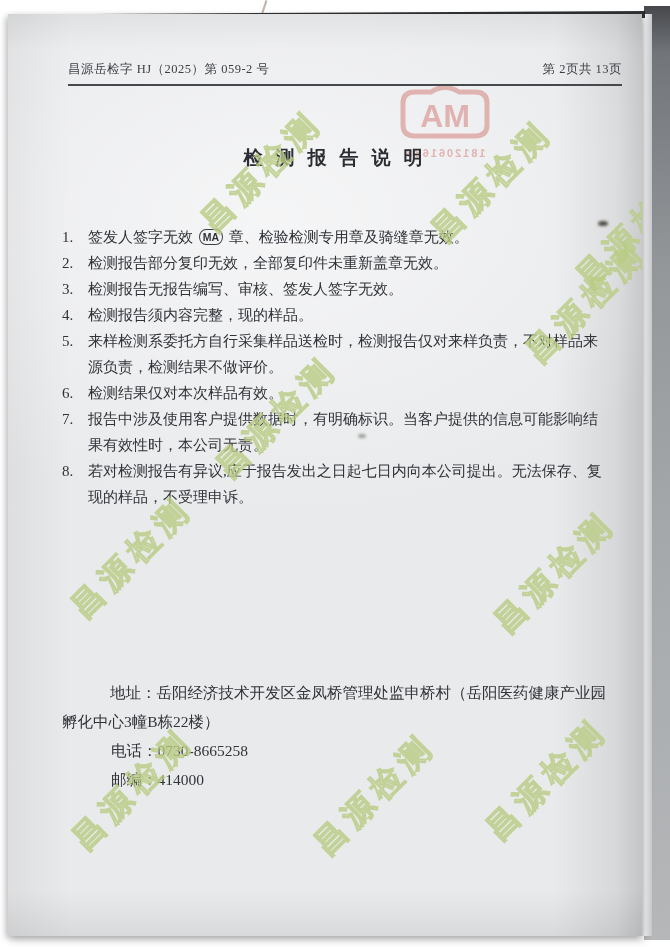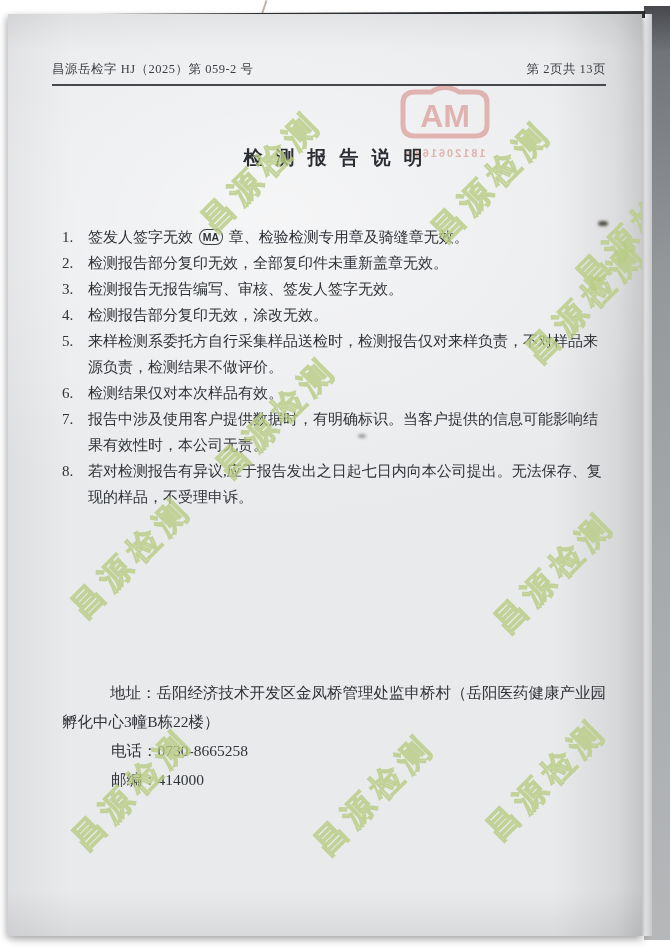--- a/index.html
+++ b/index.html
@@ -37,21 +37,21 @@
     background:
       radial-gradient(120% 55% at 42% 22%, rgba(255,255,255,.55), rgba(255,255,255,0) 60%),
       linear-gradient(90deg, rgba(0,0,0,.05) 0%, rgba(0,0,0,0) 10%, rgba(0,0,0,0) 86%, rgba(0,0,0,.08) 96%, rgba(0,0,0,.16) 100%),
       linear-gradient(180deg, rgba(0,0,0,.06) 0%, rgba(0,0,0,0) 4%, rgba(0,0,0,0) 95%, rgba(0,0,0,.07) 100%),
       var(--paper,#e9eaec);
     box-shadow:-3px 2px 6px rgba(0,0,0,.18), 2px 4px 8px rgba(0,0,0,.22);
     color:var(--ink,#34373c);
   }
 
   .header{
-    position:absolute;top:47px;left:44px;width:554px;
+    position:absolute;top:47px;left:60px;width:554px;
     display:flex;justify-content:space-between;align-items:flex-end;
     font-size:12.5px;letter-spacing:.5px;color:#3b3e43;
     border-bottom:2px solid #45484d;padding-bottom:6px;z-index:2;
   }
 
   
   .cma-bleed{
     position:absolute;left:385px;top:72px;width:104px;z-index:0;
     transform:scaleX(-1);
     color:var(--stamp_color,#d4837c);opacity:.55;filter:blur(.7px);
@@ -138,21 +138,21 @@
         <span class="note-text">检测报告部分复印无效，全部复印件未重新盖章无效。</span>
       </div>
 
       <div class="note-row">
         <span class="note-num">3.</span>
         <span class="note-text">检测报告无报告编写、审核、签发人签字无效。</span>
       </div>
 
       <div class="note-row">
         <span class="note-num">4.</span>
-        <span class="note-text">检测报告部分复印无效，涂改无效。</span>
+        <span class="note-text">检测报告须内容完整，现的样品。</span>
       </div>
 
       <div class="note-row">
         <span class="note-num">5.</span>
         <span class="note-text">来样检测系委托方自行采集样品送检时，检测报告仅对来样负责，不对样品来
 源负责，检测结果不做评价。</span>
       </div>
 
       <div class="note-row">
         <span class="note-num">6.</span>

